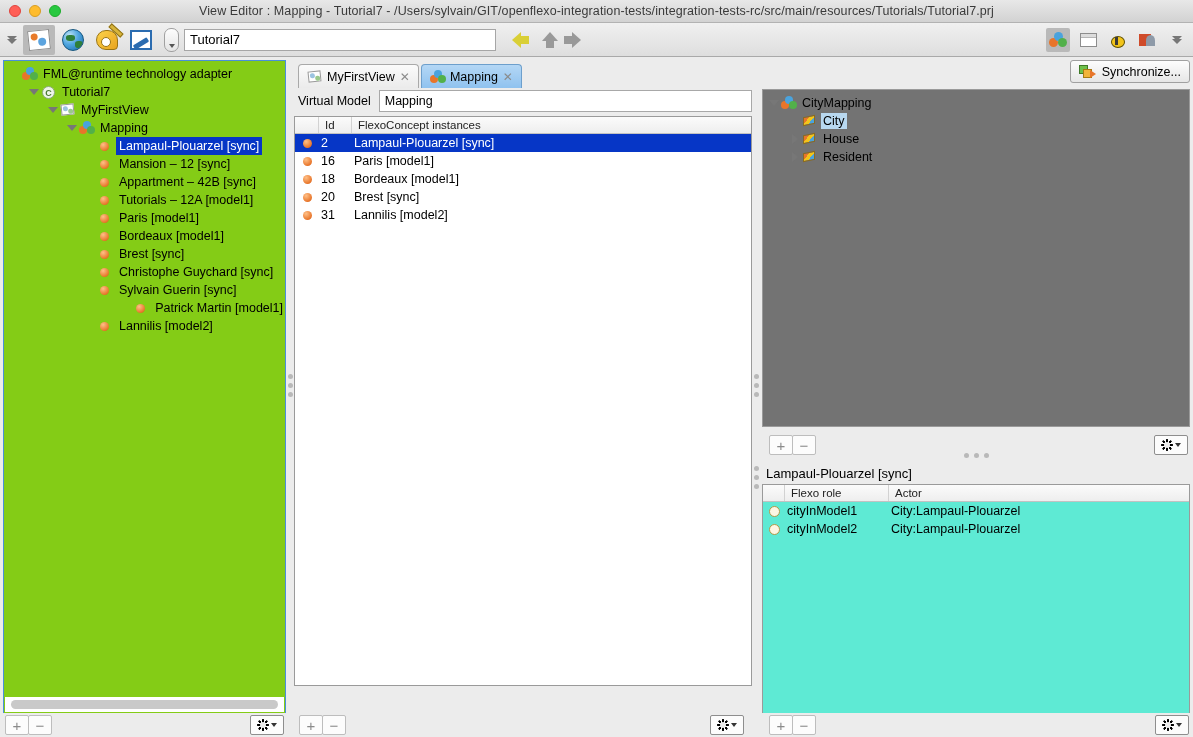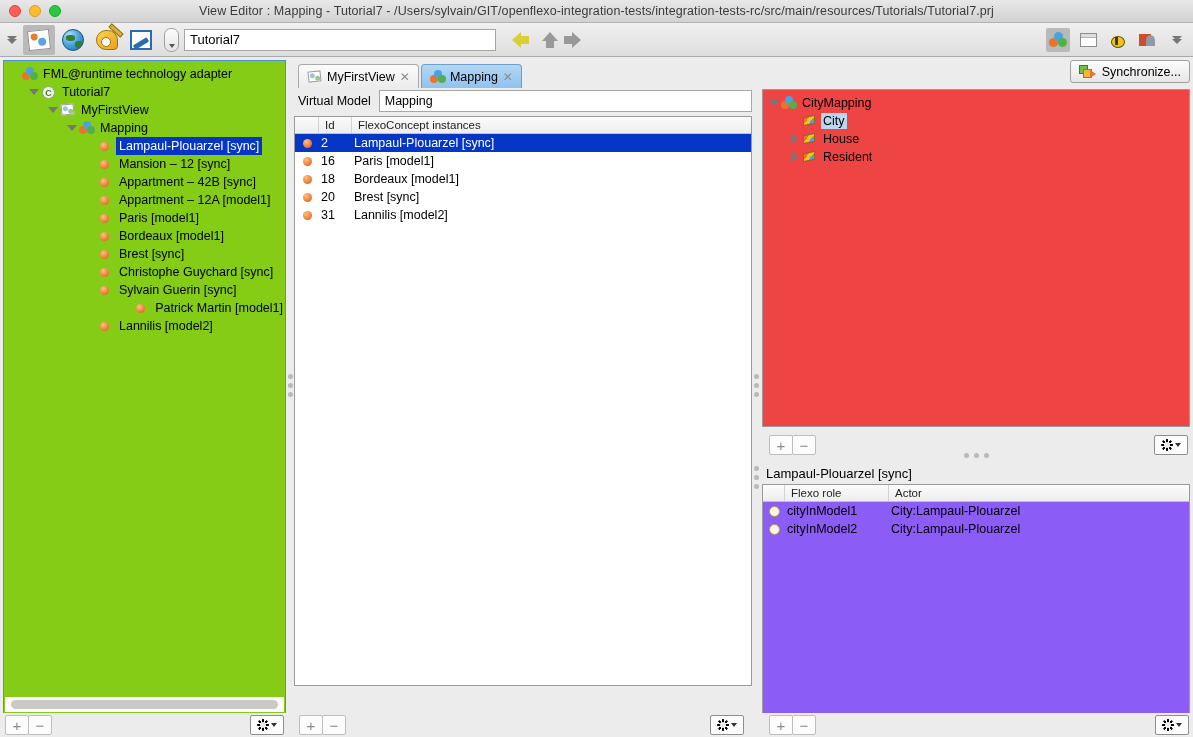--- a/index.html
+++ b/index.html
@@ -237,27 +237,27 @@
     height:23px; background:linear-gradient(to bottom,#fdfdfd,#e6e6e6);
     border:1px solid #a0a0a0; border-radius:3px; display:flex; align-items:center; gap:5px;
     padding:0 8px; font-size:12.5px;
   }
   .sync-ico { width:18px;height:14px;position:relative; }
   .sync-ico .sq1{position:absolute;left:0;top:0;width:9px;height:9px;background:#6fc04a;border:1px solid #3f7a28;}
   .sync-ico .sq2{position:absolute;left:4px;top:4px;width:9px;height:9px;background:#f2b43a;border:1px solid #a87a12;}
   .sync-ico .ar{position:absolute;left:11px;top:5px;width:0;height:0;border-top:4px solid transparent;border-bottom:4px solid transparent;border-left:6px solid #e8752a;}
   .rt-tree-box {
     position:absolute; left:0; top:29px; width:428px; height:338px;
-    background:#ef4444; border:1px solid #9a9a9a;
+    background:#737373; border:1px solid #9a9a9a;
   }
   .right-bottom { position:absolute; left:762px; top:405px; width:428px; height:252px; }
   .rb-title { height:22px; display:flex; align-items:center; font-size:13px; padding-left:4px; }
   .rb-tbl-box {
     position:absolute; left:0; top:22px; width:428px; height:230px;
-    background:#8b5cf6; border:1px solid #9a9a9a;
+    background:#5eead4; border:1px solid #9a9a9a;
   }
   .circle-ico { width:11px;height:11px;border-radius:50%;background:#fdf6e3;border:1px solid #b09a4a; }
 
   .bbar-left { left:0; bottom:0; width:290px; height:24px; }
   .bbar-center { left:292px; bottom:0; width:460px; height:24px; }
   .bbar-right { left:760px; bottom:0; width:433px; height:24px; }
   .bbar-rt { left:762px; top:377px; width:428px; height:22px; }
 </style>
 </head>
 <body>
@@ -382,21 +382,21 @@
             <span class="t-ico">
               <span class="ico-orange"></span>
             </span>
             <span class="t-label">Appartment –  42B [sync]</span>
           </div>
           <div class="tree-row" style="padding-left: 76px;">
             <span class="twisty"></span>
             <span class="t-ico">
               <span class="ico-orange"></span>
             </span>
-            <span class="t-label">Appartment –  12A [model1]</span>
+            <span class="t-label">Tutorials –  12A [model1]</span>
           </div>
           <div class="tree-row" style="padding-left: 76px;">
             <span class="twisty"></span>
             <span class="t-ico">
               <span class="ico-orange"></span>
             </span>
             <span class="t-label">Paris [model1]</span>
           </div>
           <div class="tree-row" style="padding-left: 76px;">
             <span class="twisty"></span>

